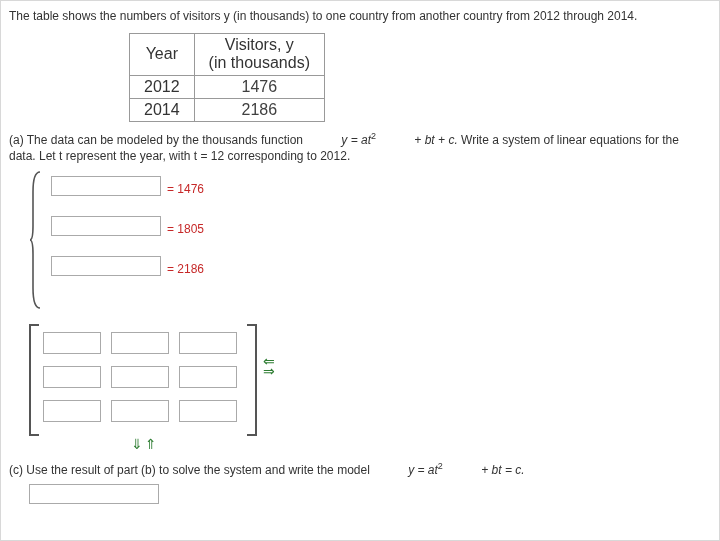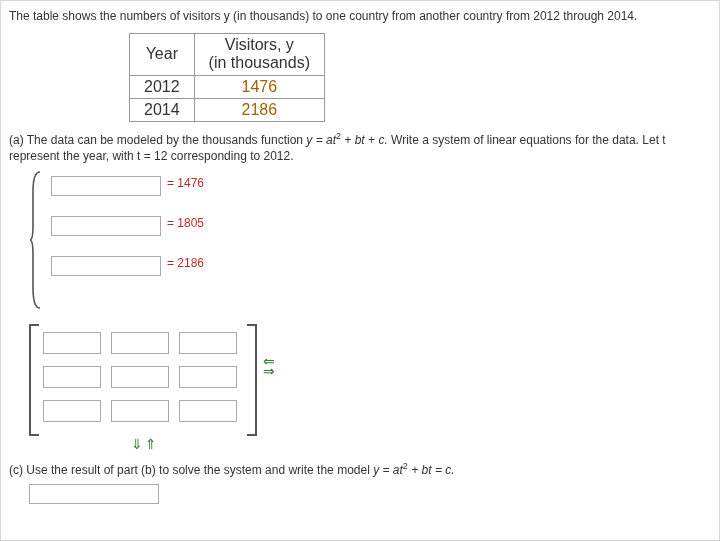--- a/index.html
+++ b/index.html
@@ -12,45 +12,45 @@
   .frame {
     width: 720px;
     height: 541px;
     border: 1px solid #d8d8d8;
     box-sizing: border-box;
     padding: 8px 12px 0 8px;
     position: relative;
   }
   .intro { margin: 0 0 10px 0; }
   .sup { vertical-align: super; font-size: 9px; }
-  .ital { font-style: italic; }
+  .ital { font-style: italic; margin-left: 35px; }
 
   
   .dtable { border-collapse: collapse; margin: 4px 0 8px 120px; }
   .dtable th, .dtable td {
     border: 1px solid #999;
     padding: 2px 14px;
     text-align: center;
     font-weight: normal;
     font-size: 16px;
   }
   .dtable th { line-height: 1.15; }
-  .dtable .vred { color: #a16207; }
+  .dtable .vred { color: #404040; }
 
   .para { margin: 4px 0 6px 0; line-height: 1.35; }
 
   
   .sys-wrap { position: relative; margin: 6px 0 14px 20px; height: 140px; }
   .brace {
     position: absolute;
     left: 0; top: 0; width: 14px; height: 140px;
   }
   .brace svg { width: 14px; height: 140px; }
   .sys-rows { position: absolute; left: 22px; top: 6px; }
-  .sys-row { display: flex; align-items: flex-start; margin-bottom: 20px; }
+  .sys-row { display: flex; align-items: flex-end; margin-bottom: 20px; }
   .sys-row:last-child { margin-bottom: 0; }
   .txt-in {
     width: 110px; height: 20px;
     border: 1px solid #aaa; background: #fff;
     box-sizing: border-box; font-size: 12px; padding: 1px 4px;
   }
   .eqred { color: #c62828; margin-left: 6px; }
 
   
   .mat-wrap { position: relative; margin: 6px 0 28px 20px; height: 108px; }

